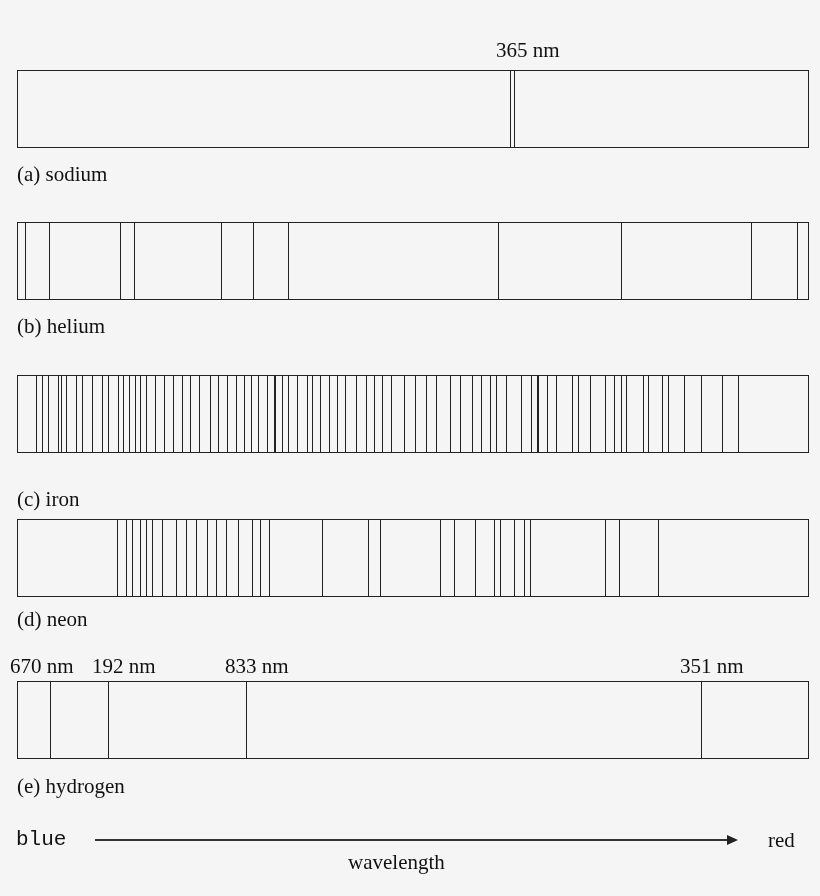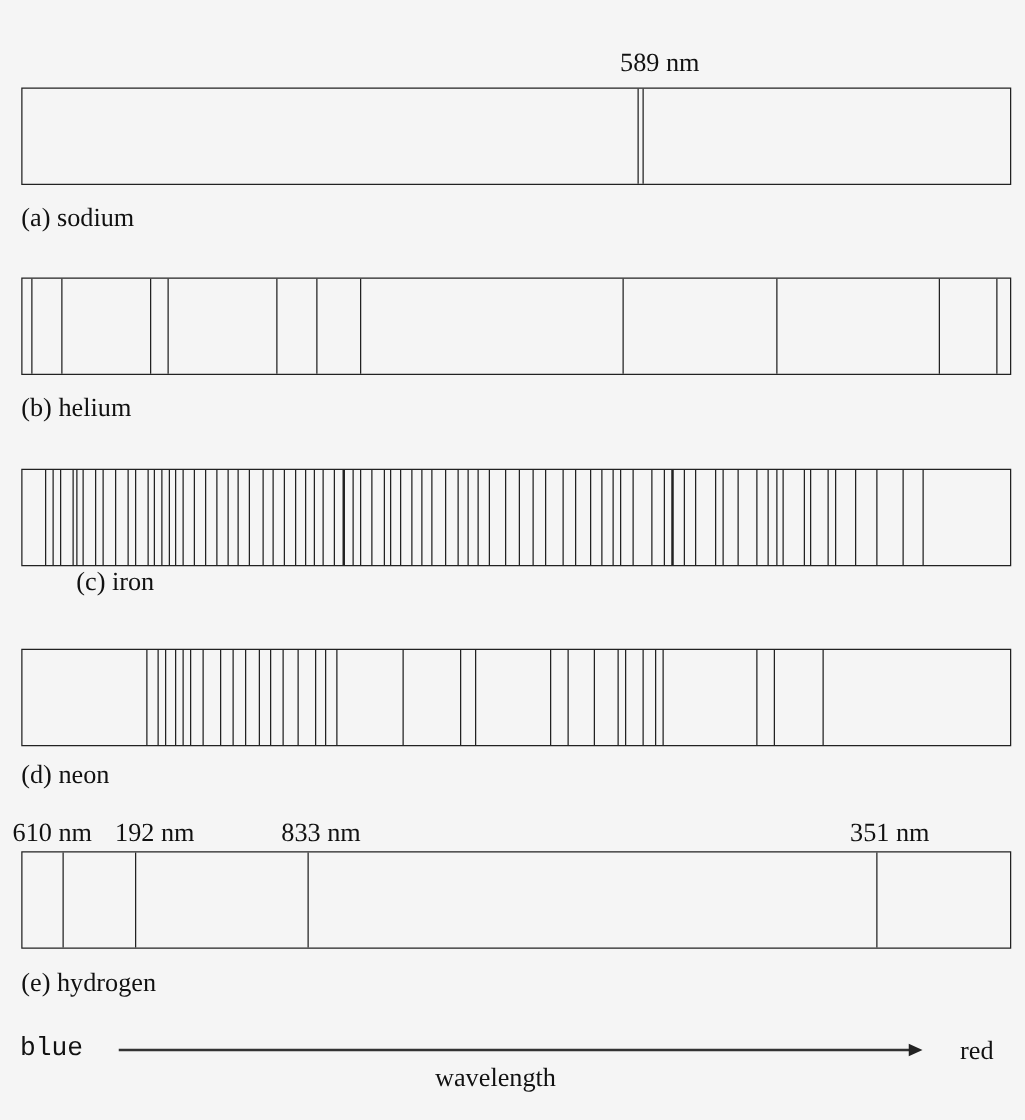--- a/index.html
+++ b/index.html
@@ -59,22 +59,22 @@
     top: 835px;
     width: 0; height: 0;
     border-top: 5px solid transparent;
     border-bottom: 5px solid transparent;
     border-left: 11px solid #222;
   }
 </style>
 </head>
 <body>
 
-<span class="wl-label" style="left:496px; top:38px;">589 nm</span>
-<span class="wl-label" style="left:10px; top:654px;">610 nm</span>
+<span class="wl-label" style="left:496px; top:38px;">365 nm</span>
+<span class="wl-label" style="left:10px; top:654px;">670 nm</span>
 <span class="wl-label" style="left:92px; top:654px;">192 nm</span>
 <span class="wl-label" style="left:225px; top:654px;">833 nm</span>
 <span class="wl-label" style="left:680px; top:654px;">351 nm</span>
 
 <div class="spectrum" id="spec-0" style="top:70px;">
     <div class="line" style="left: 491.8px;"></div>
     <div class="line" style="left: 495.8px;"></div>
   </div>
 <span class="caption" style="top:162px;text-align:center;">(a) sodium</span>
 
@@ -165,21 +165,21 @@
     <div class="line" style="left: 607.5px;"></div>
     <div class="line" style="left: 624.8px;"></div>
     <div class="line" style="left: 629.5px;"></div>
     <div class="line" style="left: 643.5px;"></div>
     <div class="line" style="left: 650.1px;"></div>
     <div class="line" style="left: 665.5px;"></div>
     <div class="line" style="left: 682.8px;"></div>
     <div class="line" style="left: 703.5px;"></div>
     <div class="line" style="left: 719.5px;"></div>
   </div>
-<span class="caption" style="top:453px;margin-left:44px;">(c) iron</span>
+<span class="caption" style="top:487px;">(c) iron</span>
 
 <div class="spectrum" id="spec-3" style="top:519px;">
     <div class="line" style="left: 98.8px;"></div>
     <div class="line" style="left: 107.5px;"></div>
     <div class="line" style="left: 114.1px;"></div>
     <div class="line" style="left: 122.1px;"></div>
     <div class="line" style="left: 128.1px;"></div>
     <div class="line" style="left: 134.1px;"></div>
     <div class="line" style="left: 144.1px;"></div>
     <div class="line" style="left: 157.5px;"></div>

